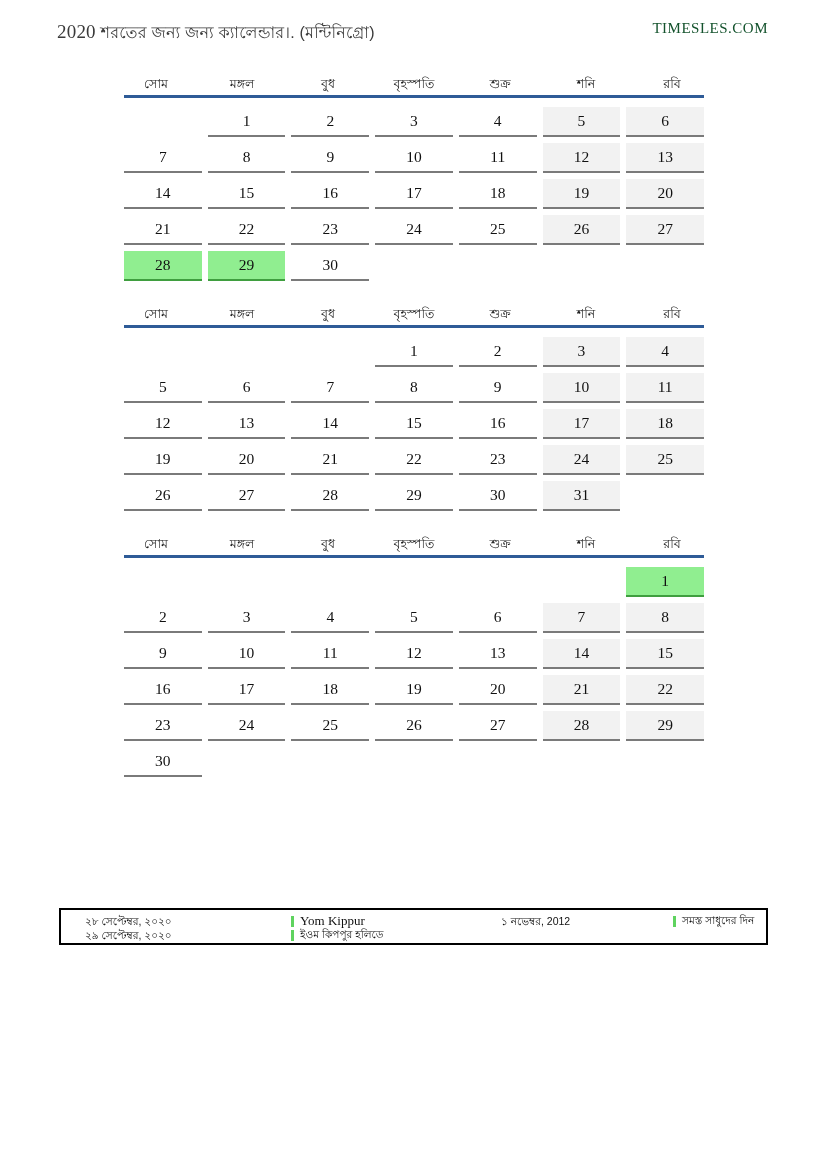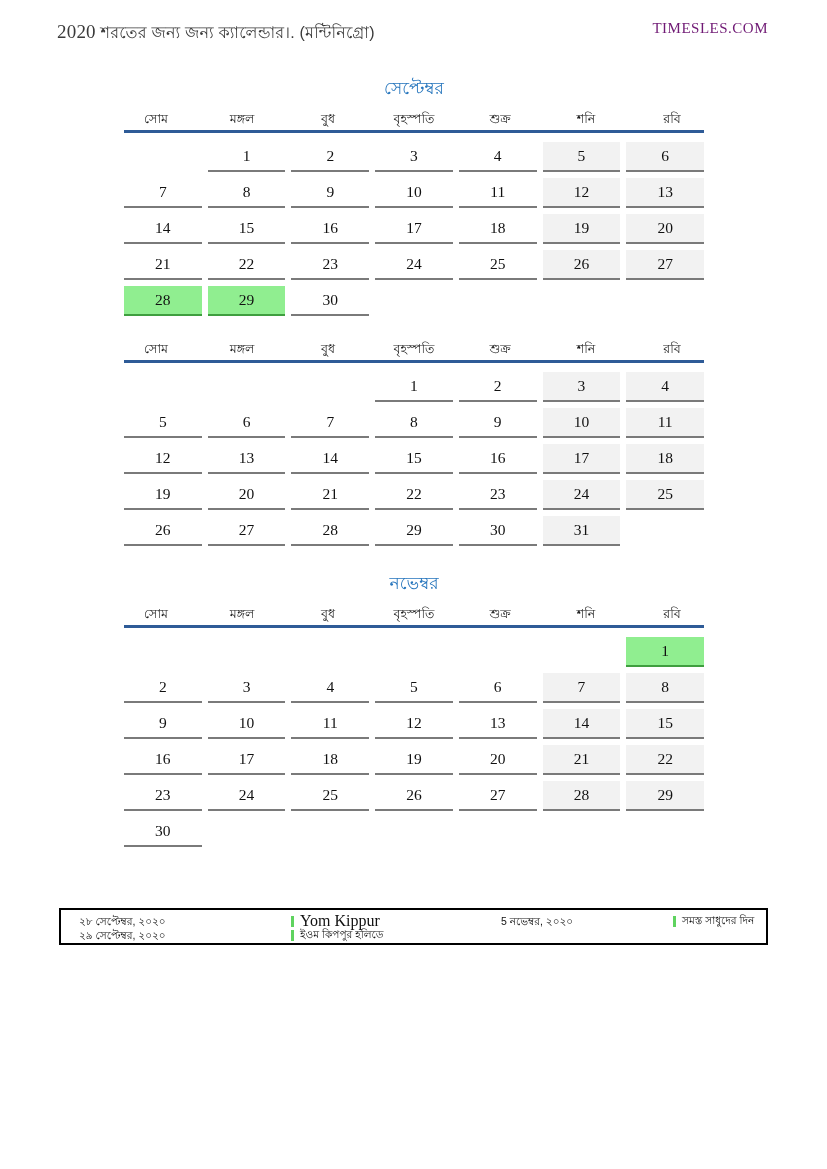--- a/index.html
+++ b/index.html
@@ -14,21 +14,21 @@
   }
   
   .header {
     display:flex; justify-content:space-between; align-items:flex-start;
     padding:20px 59px 0 57px;
   }
   .page-title { font-size:16px; color:#3a3a3a; letter-spacing:0.2px; }
   .page-title .year { font-family:"Liberation Serif", serif; font-size:19px; }
   .site-link {
     font-family:"Liberation Serif", serif;
-    font-size:15px; color:#701a75; text-decoration:none; letter-spacing:0.5px;
+    font-size:15px; color:#14532d; text-decoration:none; letter-spacing:0.5px;
   }
   
   .calendar { width:580px; margin-left:124px; }
   .month { margin-top:24px; }
   .month:first-child { margin-top:28px; }
   .month-title {
     text-align:center; color:#2776bd; font-size:17px; height:22px;
     margin-bottom:13px;
   }
   .weekday-row {
@@ -49,47 +49,46 @@
   .cell.day { border-bottom:2px solid #7a7a7a; }
   .cell.weekend { background:#f2f2f2; }
   .cell.highlight { background:#90ee90; border-bottom-color:#3f9e3f; }
   .cell.empty { background:transparent; border:none; }
   
   .legend {
     position:absolute; left:59px; top:908px; width:709px; height:37px;
     border:2px solid #000; background:#fff;
   }
   .legend-col { position:absolute; top:4px; }
-  .legend-col.c1 { left:18px;text-align:center; }
+  .legend-col.c1 { left:24px;text-align:center; }
   .legend-col.c2 { left:230px; }
   .legend-col.c3 { left:440px; }
   .legend-col.c4 { left:566px;margin-left:46px; }
   .legend-line { display:flex; align-items:center; height:14px; font-size:10.5px; color:#111; }
   .legend-date { font-size:10.5px; color:#111; line-height:14px; }
   .bar {
     width:3px; height:11px; background:#5fd35f; margin-right:6px; flex:0 0 3px;
   }
-  .yk-en { font-family:"Liberation Serif", serif; font-size:16px; }
+  .yk-en { font-family:"Liberation Serif", serif; font-size:13px; }
 </style>
 </head>
 <body>
 
 <div class="page">
 
   <div class="header">
     <div class="page-title">
       <span class="year">2020</span>
       <span>শরতের জন্য জন্য ক্যালেন্ডার।. (মন্টিনিগ্রো)</span>
     </div>
     <a class="site-link" href="#">TIMESLES.COM</a>
   </div>
 
   <div class="calendar">
       <section class="month">
-        <div class="month-title">সেপ্টেম্বর</div>
         <div class="weekday-row">
           <span>সোম</span>
           <span>মঙ্গল</span>
           <span>বুধ</span>
           <span>বৃহস্পতি</span>
           <span>শুক্র</span>
           <span>শনি</span>
           <span>রবি</span>
         </div>
         <div class="rule"></div>
@@ -190,21 +189,20 @@
           <div class="cell day">26</div>
           <div class="cell day">27</div>
           <div class="cell day">28</div>
           <div class="cell day">29</div>
           <div class="cell day">30</div>
           <div class="cell day weekend">31</div>
           <div class="cell empty"></div>
         </div>
       </section>
       <section class="month">
-        <div class="month-title">নভেম্বর</div>
         <div class="weekday-row">
           <span>সোম</span>
           <span>মঙ্গল</span>
           <span>বুধ</span>
           <span>বৃহস্পতি</span>
           <span>শুক্র</span>
           <span>শনি</span>
           <span>রবি</span>
         </div>
         <div class="rule"></div>
@@ -274,21 +272,21 @@
       <div class="legend-line">
         <span class="bar"></span>
         <span class="yk-en">Yom Kippur</span>
       </div>
       <div class="legend-line">
         <span class="bar"></span>
         <span>ইওম কিপপুর হলিডে</span>
       </div>
     </div>
     <div class="legend-col c3">
-      <div class="legend-date">5 নভেম্বর, ২০২০</div>
+      <div class="legend-date">১ নভেম্বর, 2012</div>
     </div>
     <div class="legend-col c4">
       <div class="legend-line">
         <span class="bar"></span>
         <span>সমস্ত সাধুদের দিন</span>
       </div>
     </div>
   </div>
 
 </div>

